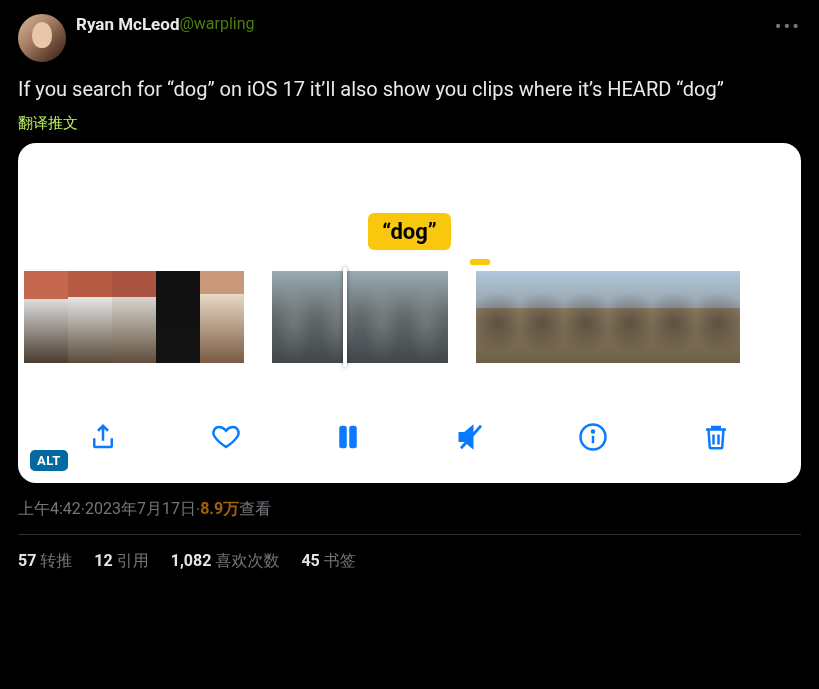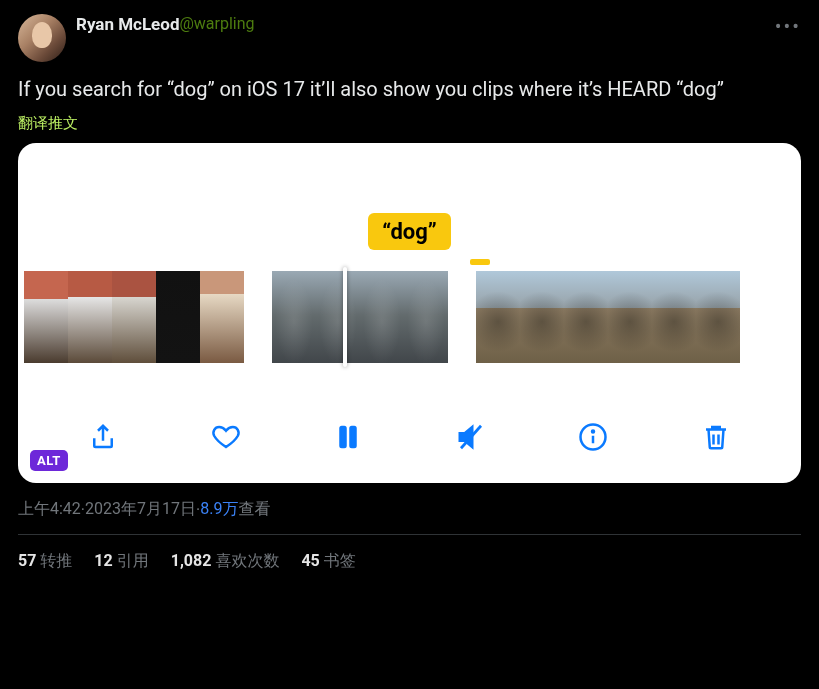--- a/index.html
+++ b/index.html
@@ -154,37 +154,37 @@
     display:flex; align-items:center; justify-content:center;
     cursor:pointer;
   }
   .controls svg{ width:30px; height:30px; stroke:#0a7aff; fill:none; stroke-width:2; }
   .controls .filled svg{ fill:#0a7aff; stroke:#0a7aff; }
 
   .alt-badge{
     position:absolute;
     left:12px;
     bottom:12px;
-    background:#6d28d9;
+    background:#0369a1;
     color:#fff;
     font-weight:700;
     font-size:13px;
     padding:3px 7px;
     border-radius:5px;
     letter-spacing:0.5px;
   }
 
   .meta-row{
     margin-top:16px;
     color:#71767b;
     font-size:16px;
     display:flex;
     align-items:center;
   }
-  .meta-row .bold{ color:#3b82f6; font-weight:400; }
+  .meta-row .bold{ color:#a16207; font-weight:700; }
 
   .divider{
     margin-top:14px;
     height:1px;
     background:#2f3336;
   }
 
   .stats-row{
     display:flex;
     gap:22px;

